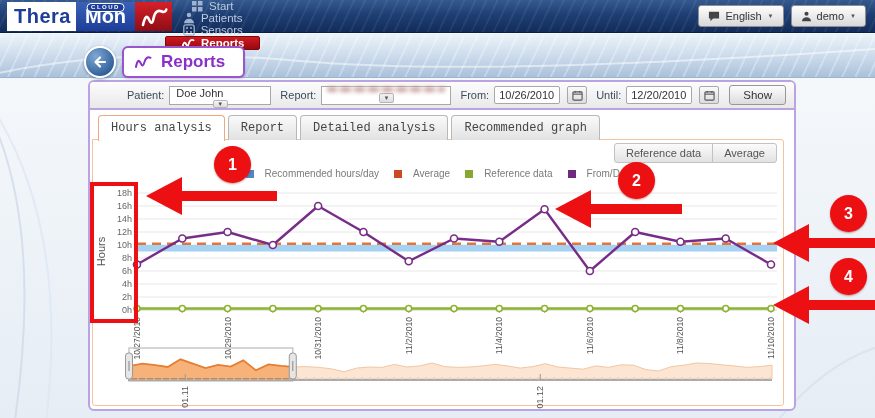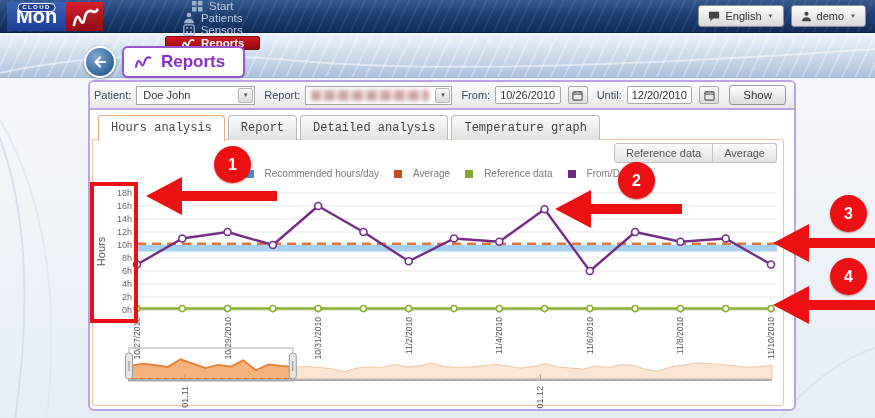--- a/index.html
+++ b/index.html
@@ -72,21 +72,21 @@
 
   
   .container { position:absolute; left:88px; top:80px; width:708px; height:331px; z-index:2;
     background:#fff; border:2px solid #b9a3e3; border-radius:6px; }
   .filterbar { height:28px; background:linear-gradient(180deg,#fcfcfc,#e9e9e9);
     border-bottom:2px solid #b9a3e3; border-radius:4px 4px 0 0;
     display:flex; align-items:center; justify-content:flex-end; gap:5px;
     padding-right:8px; font-size:11px; color:#3c4c5c; }
   .flabel { font-weight:normal; margin-left:4px; }
   .fake-select { display:flex; align-items:center; background:#fff; border:1px solid #a8a8a8;
-    border-radius:0; height:19px; cursor:pointer; }
+    border-radius:0; height:19px; cursor:pointer;flex-direction:column; }
   .fake-select .val { padding:0 6px; font-size:11px; color:#333; width:100px; white-space:nowrap; }
   .select-caret { width:15px; height:15px; margin:1px; background:linear-gradient(180deg,#f7f7f7,#dcdcdc);
     border:1px solid #b5b5b5; border-radius:2px; display:flex; align-items:center; justify-content:center;
     font-size:6px; color:#555; }
   .redacted { width:118px; height:11px; margin:0 5px; filter:blur(2px); opacity:0.85;
     background:repeating-linear-gradient(90deg,#c29090 0 9px,#ead9d9 9px 14px); border-radius:2px; }
   .date-input { width:66px; height:18px; border:1px solid #a8a8a8; border-radius:2px; font-size:11px;
     color:#333; padding:0 4px; display:flex; align-items:center; background:#fff; }
   .cal-btn { width:20px; height:18px; background:linear-gradient(180deg,#fafafa,#dcdcdc);
     border:1px solid #a8a8a8; border-radius:2px; display:flex; align-items:center; justify-content:center;
@@ -128,20 +128,21 @@
 <body>
 
 <svg id="bg-waves" width="875" height="418">
   <path d="M-20,95 Q45,210 15,420" stroke="#cfdbe9" stroke-width="2" fill="none" opacity="0.8"></path>
   <path d="M-35,70 Q75,200 45,430" stroke="#dde7f2" stroke-width="2" fill="none" opacity="0.8"></path>
   <path d="M770,430 Q825,360 885,345" stroke="#d7e1ed" stroke-width="2" fill="none" opacity="0.8"></path>
 </svg>
 
 <div class="navbar">
   <div class="brand">
+    <div class="brand-thera">Thera</div>
     <div class="brand-mon">
       <span>Mon</span>
       <span class="brand-cloud">CLOUD</span>
     </div>
     <div class="brand-wave">
       <svg width="28" height="26" viewBox="0 0 28 26">
         <path d="M3,21 C5,12 7,11 9,15.5 C11,20 12.5,20 13.5,14.5 C14.7,8 18,5.5 22,7.5 C24.2,8.6 25.6,7.6 26.3,5.6" stroke="#fff" stroke-width="2.6" fill="none" stroke-linecap="round"></path>
       </svg>
     </div>
   </div>
@@ -267,21 +268,21 @@
           <line x1="8.5" y1="1" x2="8.5" y2="3" stroke="currentColor" stroke-width="1.2"></line>
         </svg>
     </div>
     <button class="show-btn">Show</button>
   </div>
 
   <div class="tabs">
     <div class="tab active">Hours analysis</div>
     <div class="tab">Report</div>
     <div class="tab">Detailed analysis</div>
-    <div class="tab">Temperature graph</div>
+    <div class="tab">Recommended graph</div>
   </div>
 
   <div class="tab-panel">
     <div class="btn-group">
       <button class="group-btn">Reference data</button>
       <button class="group-btn">Average</button>
     </div>
 
     <div class="legend">
       <span class="legend-item">

